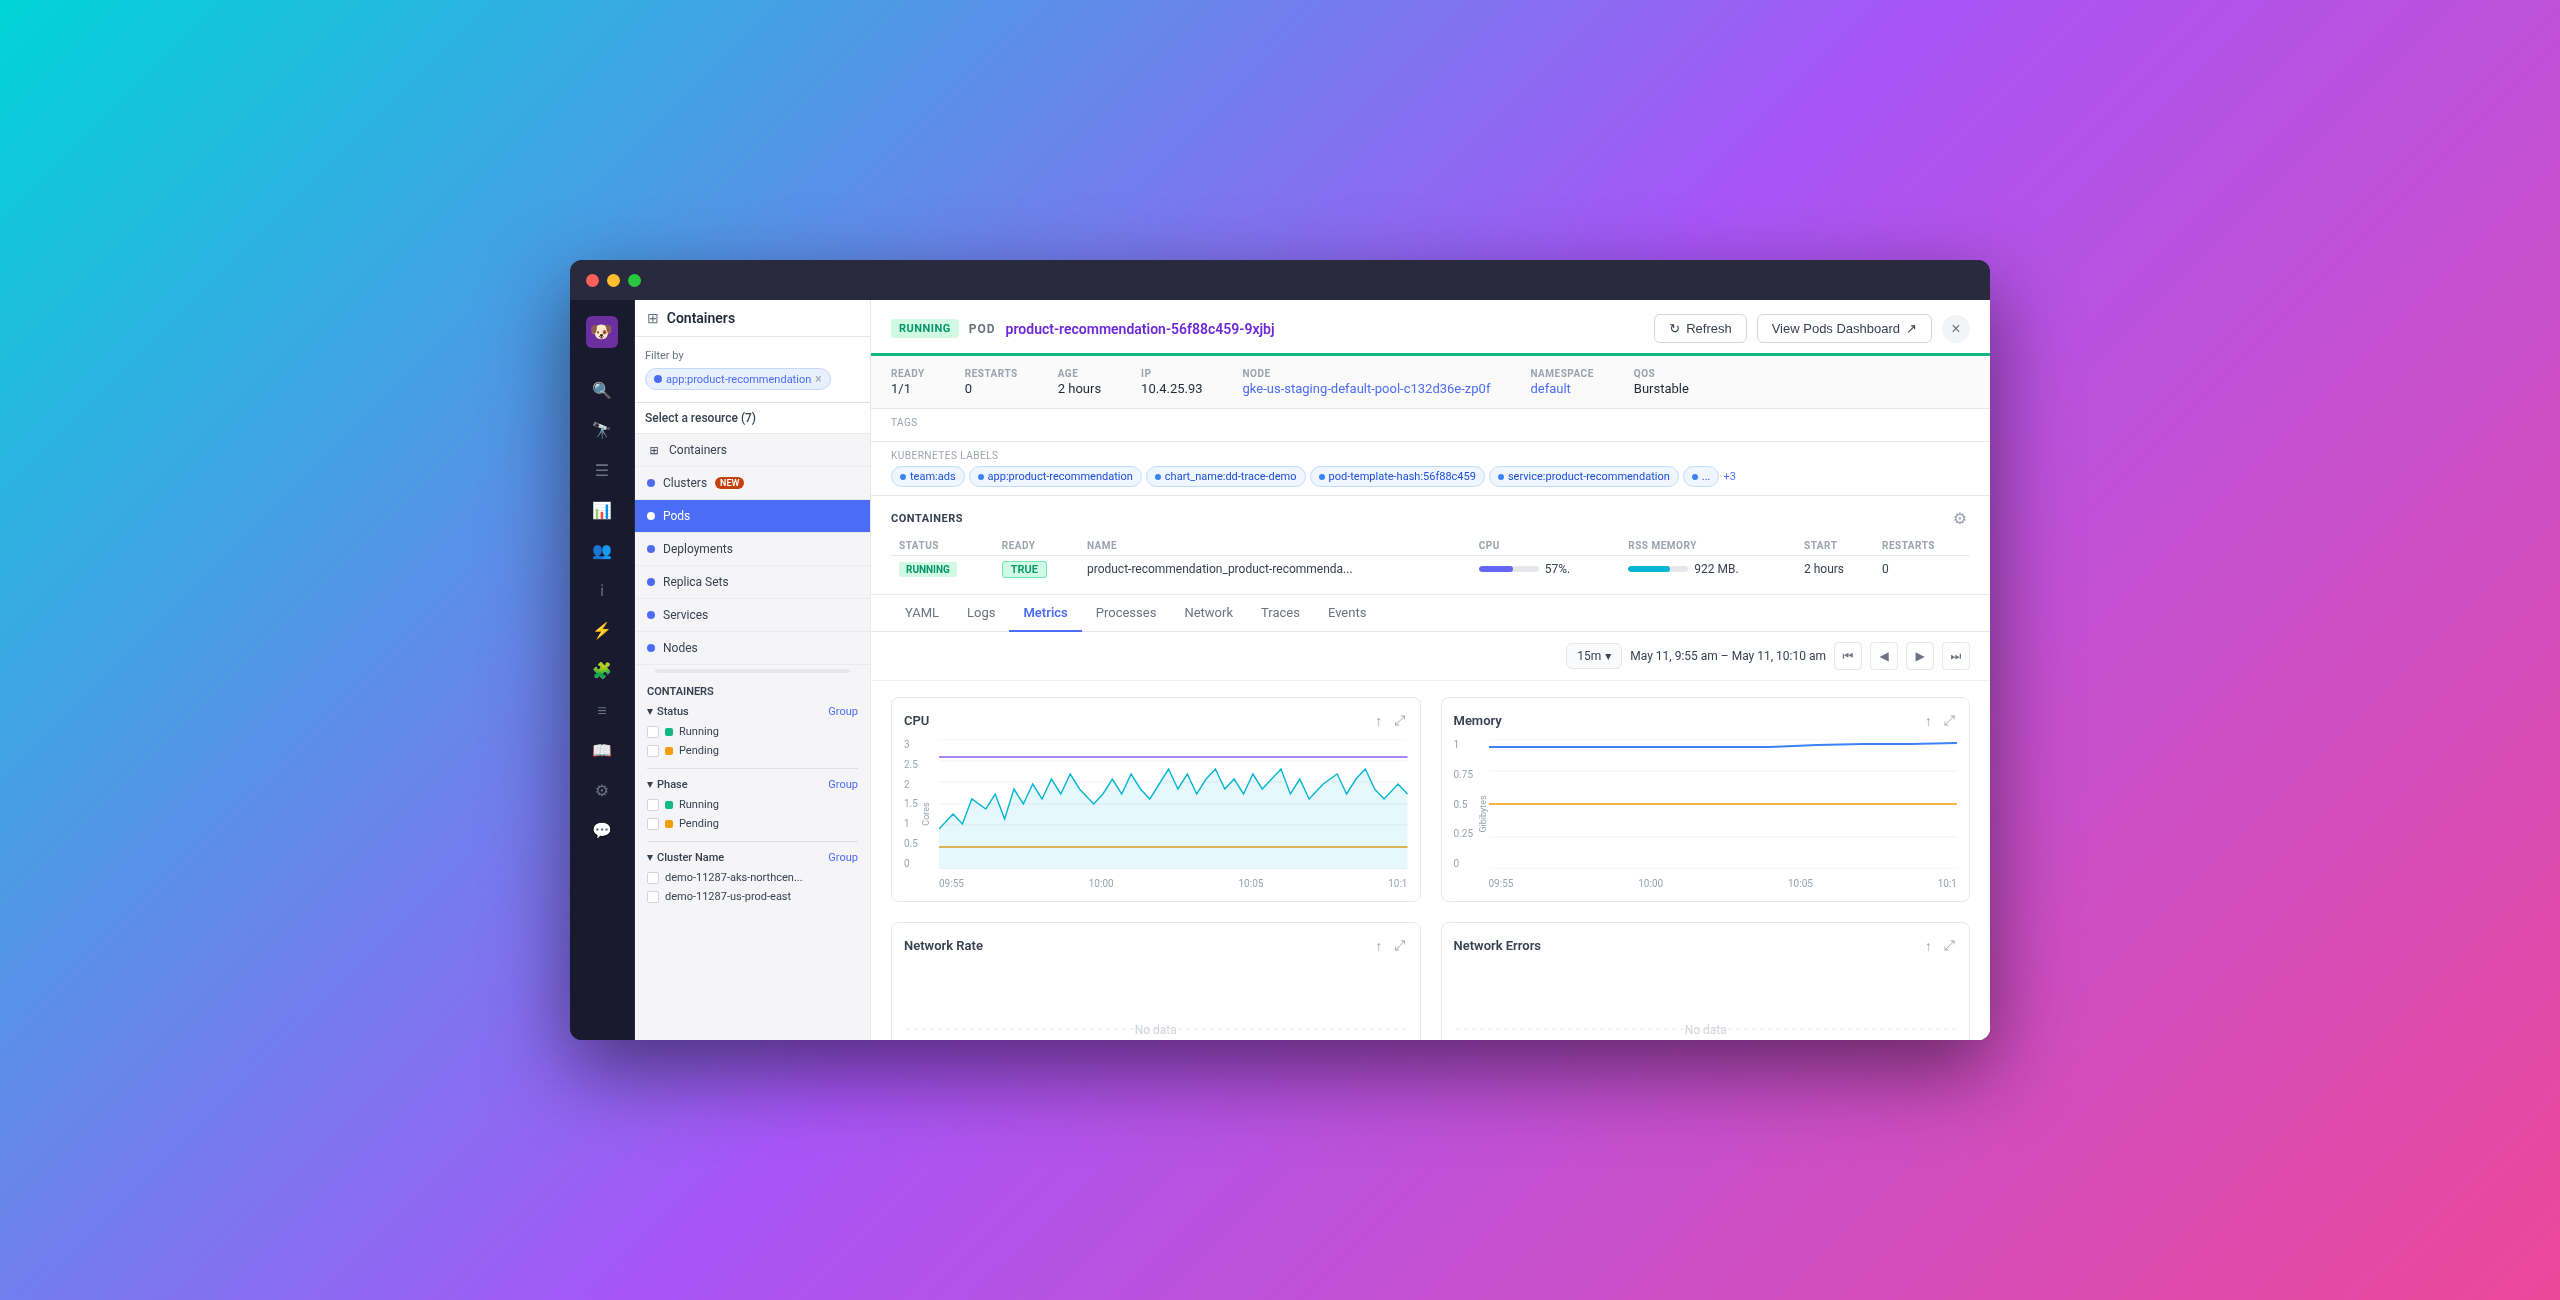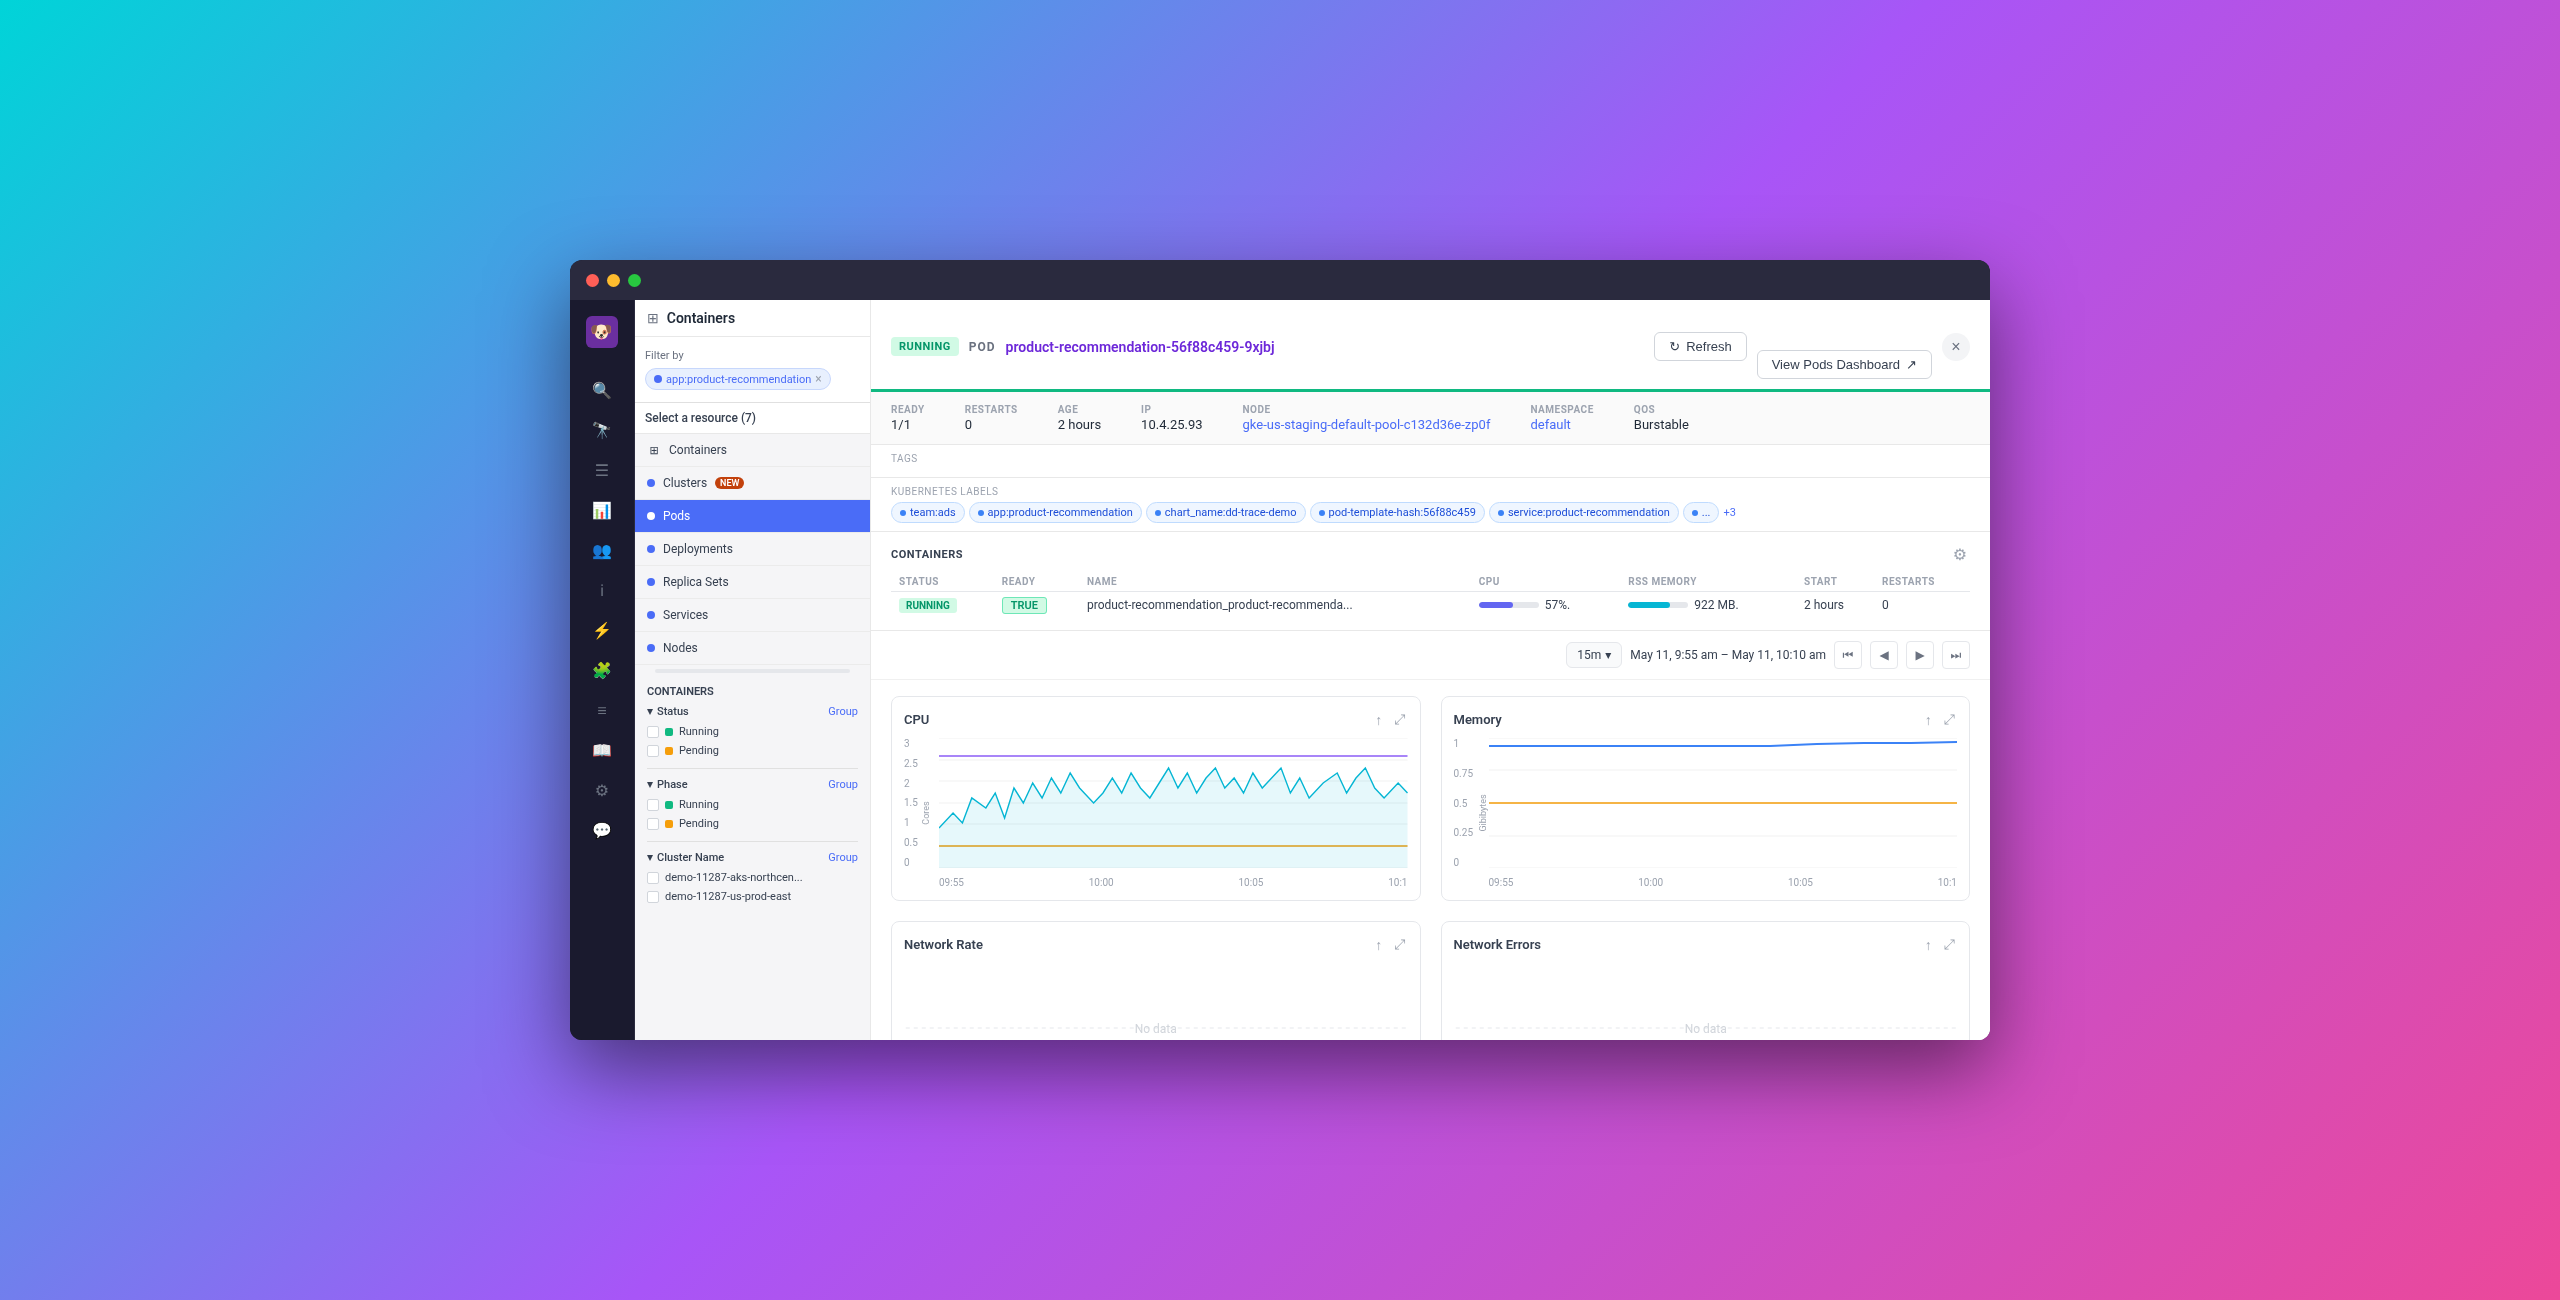--- a/index.html
+++ b/index.html
@@ -296,21 +296,20 @@
       display: flex;
       align-items: center;
       gap: 6px;
       border: 1px solid #d1d5db;
       border-radius: 6px;
       padding: 6px 14px;
       font-size: 13px;
       color: #374151;
       background: #fff;
       cursor: pointer;
-      margin-top: 36px;
     }
     .close-btn {
       width: 28px;
       height: 28px;
       border-radius: 50%;
       background: #f3f4f6;
       display: flex;
       align-items: center;
       justify-content: center;
       cursor: pointer;
@@ -987,20 +986,29 @@
                 <span>922 MB.</span>
               </div>
             </td>
             <td>2 hours</td>
             <td>0</td>
           </tr>
         </tbody>
       </table>
     </div>
 
+    <div class="tabs-row">
+      <div class="tab-item">YAML</div>
+      <div class="tab-item">Logs</div>
+      <div class="tab-item active">Metrics</div>
+      <div class="tab-item">Processes</div>
+      <div class="tab-item">Network</div>
+      <div class="tab-item">Traces</div>
+      <div class="tab-item">Events</div>
+    </div>
 
     <div class="metrics-toolbar">
       <div class="time-select">
         <span>15m</span>
         <span>▾</span>
       </div>
       <span class="time-range-text">May 11, 9:55 am – May 11, 10:10 am</span>
       <div class="nav-btn">⏮</div>
       <div class="nav-btn">◀</div>
       <div class="nav-btn">▶</div>

